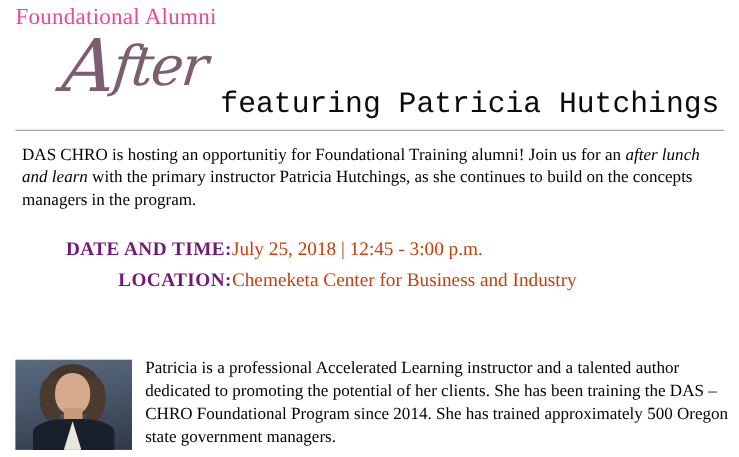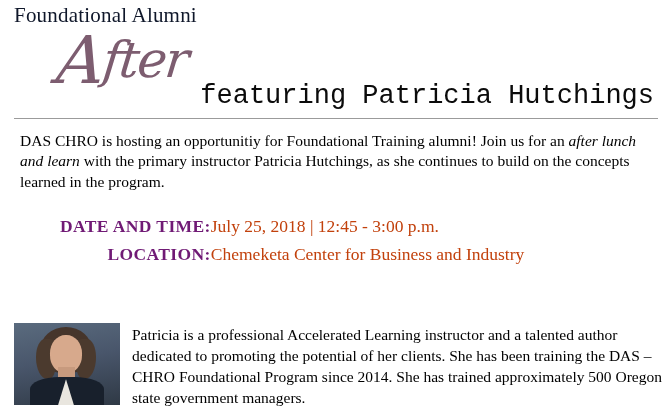--- a/index.html
+++ b/index.html
@@ -25,21 +25,21 @@
 
   
   .header {
     position: relative;
     height: 122px;
   }
   .kicker {
     font-family: "Liberation Serif", serif;
     font-size: 21px;
     letter-spacing: 0.2px;
-    color: #0f172a;
+    color: #ec4899;
     padding-top: 4px;
     line-height: 1.1;
   }
   .title-row {
     position: relative;
     height: 52px;
     margin-top: 1px;
   }
   .script-word {
     position: absolute;
@@ -123,21 +123,21 @@
     color: #c2410c;
   }
 
   
   .bio {
     position: absolute;
     left: 14px;
     right: 10px;
     bottom: 6px;
     display: flex;
-    align-items: flex-start;
+    align-items: flex-end;
   }
   .portrait {
     width: 106px;
     height: 82px;
     flex: 0 0 106px;
     background: linear-gradient(170deg,#5a6b7e 0%, #49566b 45%, #2f3945 100%);
     position: relative;
     overflow: hidden;
   }
   .portrait .hair {
@@ -205,21 +205,21 @@
 
     <div class="title-row">
       <div class="script-word"><span class="cap">A</span><span>fter</span></div>
     </div>
 
     <div class="featuring">featuring Patricia Hutchings</div>
 
     <hr class="rule">
   </div>
 
-  <p class="intro"><span>DAS CHRO is hosting an opportunitiy for Foundational Training alumni! Join us for an </span><em>after lunch and learn</em><span> with the primary instructor Patricia Hutchings, as she continues to build on the concepts learned in the program.</span></p>
+  <p class="intro"><span>DAS CHRO is hosting an opportunitiy for Foundational Training alumni! Join us for an </span><em>after lunch and learn</em><span> with the primary instructor Patricia Hutchings, as she continues to build on the concepts managers in the program.</span></p>
 
   <div class="details">
     <table>
       <tbody>
         <tr>
           <td class="lbl">DATE AND TIME:</td>
           <td class="val">July 25, 2018 | 12:45 - 3:00 p.m.</td>
         </tr>
         <tr>
           <td class="lbl">LOCATION:</td>

